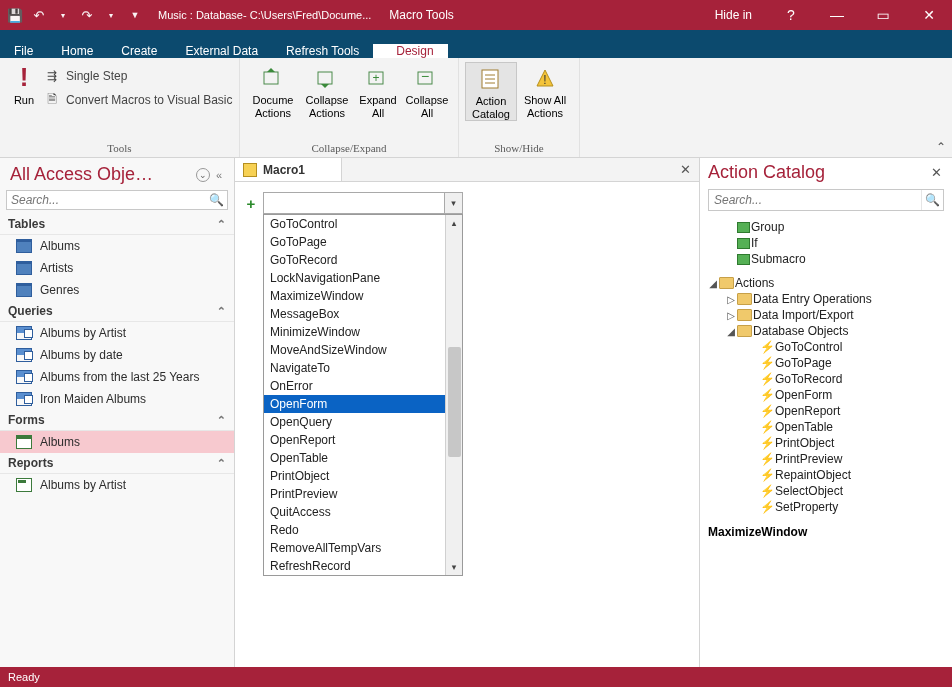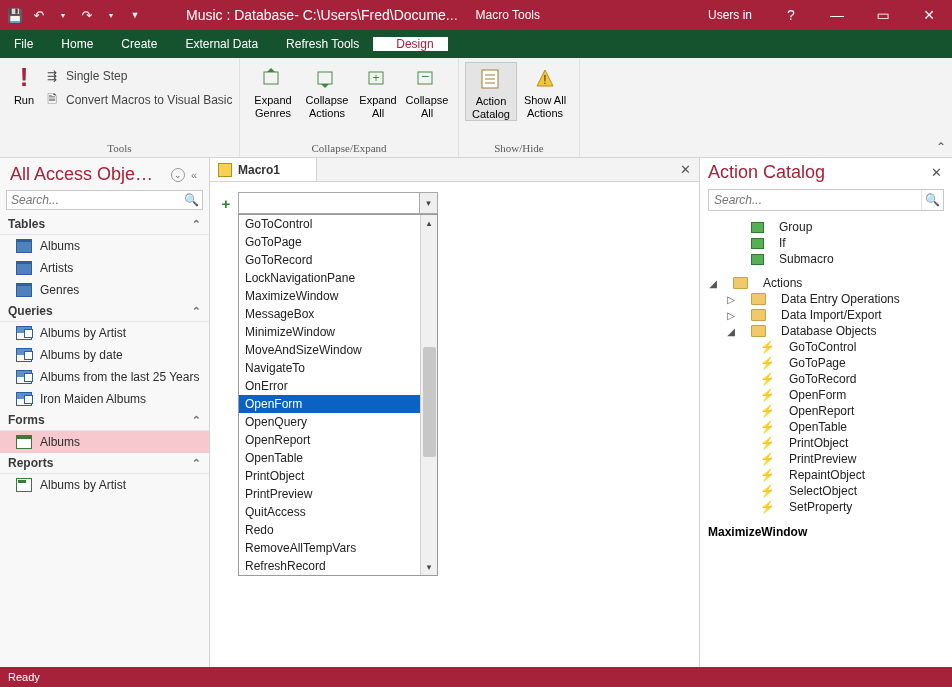--- a/index.html
+++ b/index.html
@@ -2,28 +2,28 @@
 <html><head>
 <meta charset="utf-8">
 <style>
 * { box-sizing: border-box; margin: 0; padding: 0; font-family: "Segoe UI", Arial, sans-serif; }
 body { width: 952px; height: 687px; background: #f0f0f0; font-size: 12px; overflow: hidden; display: flex; flex-direction: column; }
 
 
 .titlebar { height: 30px; background: #a6223a; display: flex; align-items: center; color: #fff; }
 .titlebar .qat { display: flex; align-items: center; gap: 6px; padding: 0 6px; }
 .titlebar .qat span { width: 18px; height: 18px; display:flex; align-items:center; justify-content:center; font-size: 13px; opacity: .95; }
-.title-txt { margin-left: 36px; font-size: 14px; color: #fff; }
+.title-txt { margin-left: 8px; font-size: 11px; color: #fff; }
 .title-tools { margin-left: 18px; font-size: 12px; color: #fff; }
 .win-rt { margin-left:auto; display:flex; align-items:center; height:100%; }
 .win-rt .lbl { padding: 0 16px; font-size: 12px; }
 .win-rt .btn { width: 46px; height:100%; display:flex; align-items:center; justify-content:center; font-size:14px; }
 
 
-.ribtabs { height: 28px; background: #14532d; display:flex; align-items:center; }
+.ribtabs { height: 28px; background: #0c4a6e; display:flex; align-items:flex-end; }
 .ribtabs .tab { padding: 0 14px; display:flex; align-items:center; color:#fff; font-size:12px; position:relative; }
 .ribtabs .tab.active { background:#fff; color:#a6223a;padding-left:23px; }
 .ribtabs .tell { display:flex; align-items:center; color:#e7c7ce; padding-left: 14px; gap:6px; }
 .bulb { width:13px; height:13px; border:1px solid #e7c7ce; border-radius:50%; display:inline-block; }
 
 
 .ribbon { background:#f3f3f3; border-bottom:1px solid #d4d4d4; height: 100px; display:flex; position:relative; }
 .rgroup { display:flex; flex-direction:column; border-right:1px solid #e1e1e1; }
 .rcontent { display:flex; align-items:flex-start; padding:4px 6px; flex:1; }
 .rlabel { text-align:center; font-size:11px; color:#5a5a5a; padding-bottom:3px;font-family:Liberation Serif, serif; }
@@ -31,21 +31,21 @@
 .bigbtn .ic { width:28px; height:28px; display:flex; align-items:center; justify-content:center; }
 .bigbtn.sel { background:#e4e4e4; border:1px solid #c7c7c7; }
 .smbtn { display:flex; align-items:center; gap:6px; padding:2px 0 2px 2px; font-size:12px; color:#444; }
 .smbtn .ic { width:16px; height:16px; display:flex; align-items:center; justify-content:center; }
 .collapse-caret { position:absolute; right:6px; bottom:3px; font-size:12px; color:#555; }
 
 
 .main { flex:1; display:flex; min-height:0; background:#fff; }
 
 
-.nav { width:210px; border-right:1px solid #d4d4d4; background:#f8f8f8; display:flex; flex-direction:column; }
+.nav { width:235px; border-right:1px solid #d4d4d4; background:#f8f8f8; display:flex; flex-direction:column; }
 .nav-head { display:flex; align-items:center; padding:6px 8px 2px 10px; }
 .nav-head .title { color:#a6223a; font-size:18px; font-weight:400; flex:1; white-space:nowrap; overflow:hidden; text-overflow:ellipsis;}
 .nav-head .tick { width:14px; height:14px; border:1px solid #999; border-radius:50%; margin-left:4px; display:flex; align-items:center; justify-content:center; font-size:9px; color:#666;}
 .nav-head .chev { padding:0 4px 0 6px; color:#777; font-size:11px; }
 .nav-search { display:flex; align-items:center; margin:3px 6px 4px 6px; border:1px solid #c8c8c8; background:#fff; }
 .nav-search input { flex:1; border:none; outline:none; padding:2px 4px; font-size:12px; font-style:italic; color:#444; }
 .nav-search .ic { width:20px; display:flex; align-items:center; justify-content:center; color:#a6223a; }
 .nav-cat { display:flex; align-items:center; padding:3px 8px 3px 8px; font-weight:600; color:#3a3a3a; border-bottom:1px solid #e7e7e7; }
 .nav-cat .chev { margin-left:auto; font-size:11px; color:#777; }
 .nav-item { display:flex; align-items:center; gap:8px; padding:4px 6px 4px 16px; color:#2c2c2c; }
@@ -81,21 +81,21 @@
 
 
 .cat { width:252px; background:#fff; display:flex; flex-direction:column; padding:4px 8px 8px 8px; }
 .cat-head { display:flex; align-items:center; }
 .cat-head .title { color:#a6223a; font-size:18px; flex:1; }
 .cat-head .close { font-size:13px; color:#555; padding:0 2px;}
 .cat-search { display:flex; border:1px solid #c8c8c8; margin:6px 0 8px 0; }
 .cat-search input { flex:1; border:none; outline:none; padding:3px 5px; font-size:12px; font-style:italic; }
 .cat-search .ic { width:22px; display:flex; align-items:center; justify-content:center; color:#a6223a; border-left:1px solid #e6e6e6;}
 .tree { font-size:12px; color:#222; }
-.tnode { display:flex; align-items:center; gap:15px; padding:1px 0 1px 0; }
+.tnode { display:flex; align-items:center; gap:1px; padding:1px 0 1px 0; }
 .tw { display:inline-block; width:10px; text-align:center; color:#555; font-size:10px; }
 .fold { width:15px; height:12px; background:#f0c96b; border:1px solid #c7a048; border-radius:1px; display:inline-block; }
 .flow { width:13px; height:11px; background:#55b055; border:1px solid #2f7a2f; display:inline-block; }
 .bolt { width:14px; height:12px; display:inline-block; color:#e07b23; font-size:12px; line-height:12px;}
 .tchild { padding-left:18px; }
 .tchild3 { padding-left:52px; }
 .cat-help { margin-top:10px; }
 .cat-help .hd { font-weight:600; }
 .cat-help .tx { color:#333; margin-top:2px; }
 
@@ -112,21 +112,21 @@
     <span>💾</span>
     <span>↶</span>
     <span style="font-size:8px;">▾</span>
     <span>↷</span>
     <span style="font-size:8px;">▾</span>
     <span style="font-size:9px;">▼</span>
   </div>
   <div class="title-txt">Music : Database- C:\Users\Fred\Docume...</div>
   <div class="title-tools">Macro Tools</div>
   <div class="win-rt">
-    <div class="lbl">Users in</div>
+    <div class="lbl">Hide in</div>
     <div class="btn">?</div>
     <div class="btn">—</div>
     <div class="btn">▭</div>
     <div class="btn">✕</div>
   </div>
 </div>
 
 <div class="ribtabs">
   <div class="tab">File</div>
   <div class="tab">Home</div>
@@ -160,21 +160,21 @@
 
   <div class="rgroup">
     <div class="rcontent">
       <div class="bigbtn">
           <div class="ic">
             <svg width="24" height="24">
               <rect x="3" y="6" width="14" height="12" fill="none" stroke="#4a8a4a"></rect>
               <path d="M10 2 L14 6 L6 6 Z" fill="#3b8a3b"></path>
             </svg>
           </div>
-          <span>Expand Genres</span>
+          <span>Docume Actions</span>
         </div>
       <div class="bigbtn">
           <div class="ic">
             <svg width="24" height="24">
               <rect x="3" y="6" width="14" height="12" fill="none" stroke="#4a8a4a"></rect>
               <path d="M10 22 L14 18 L6 18 Z" fill="#3b8a3b"></path>
             </svg>
           </div>
           <span>Collapse Actions</span>
         </div>

